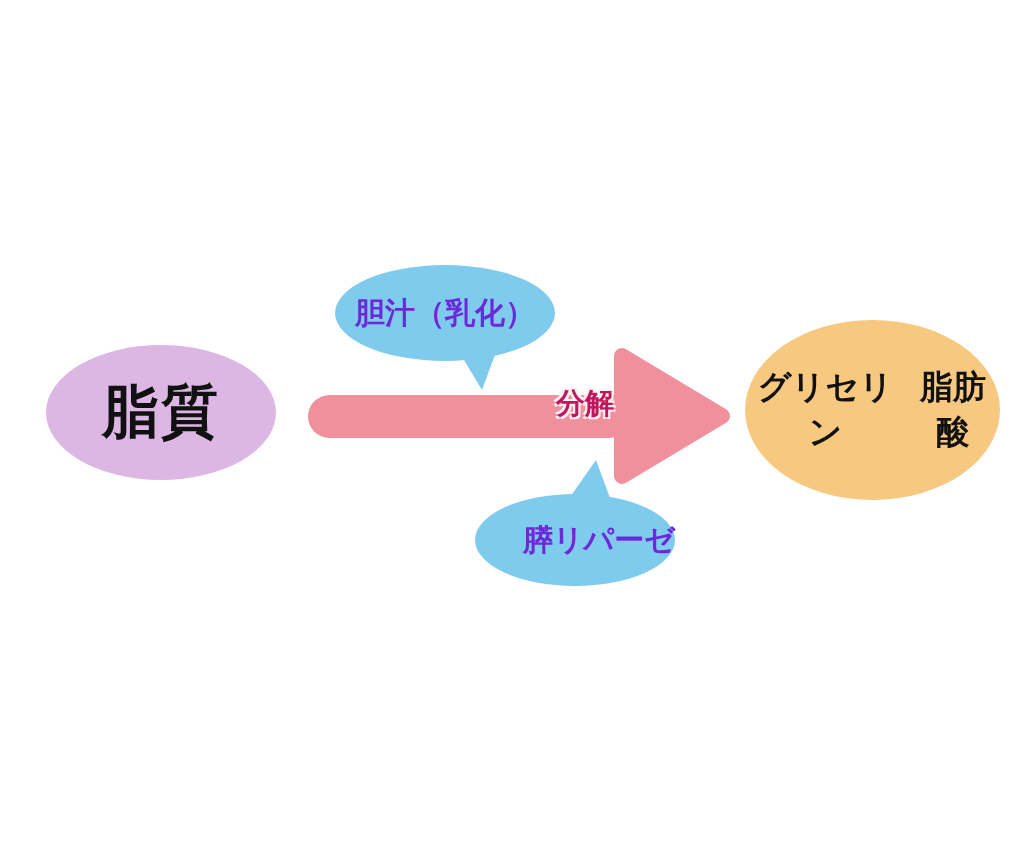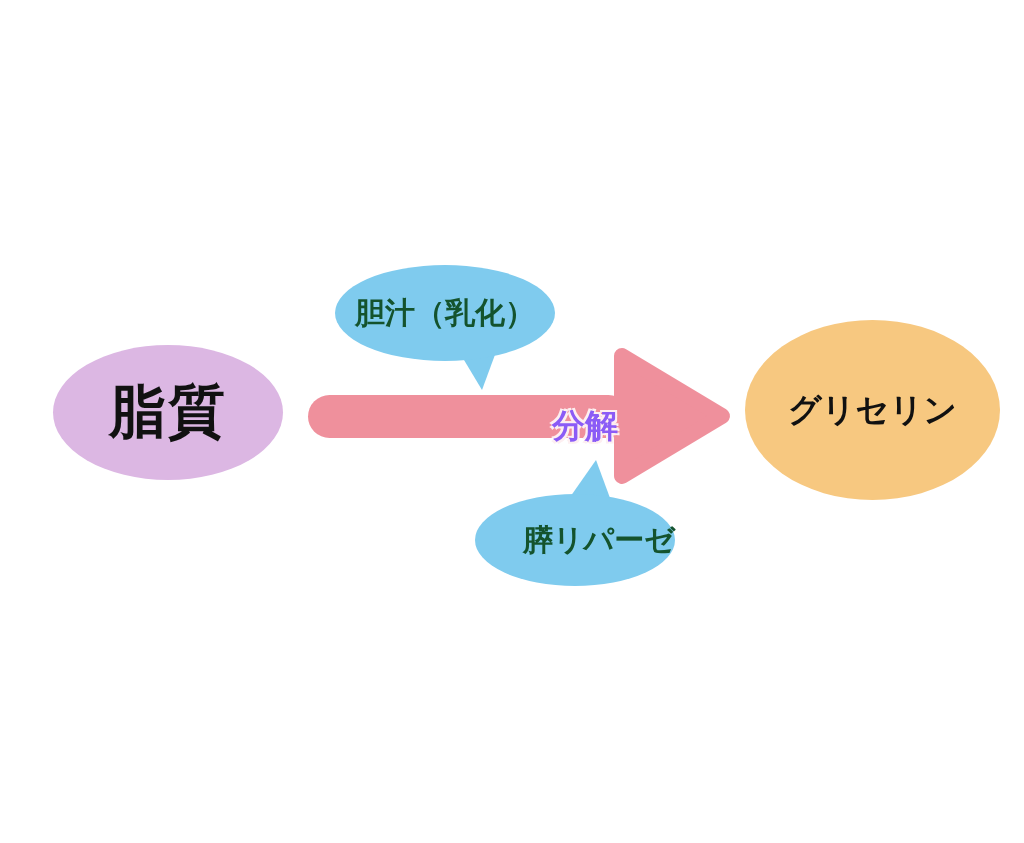--- a/index.html
+++ b/index.html
@@ -20,21 +20,21 @@
     position: absolute;
     display: flex;
     align-items: center;
     justify-content: center;
     text-align: center;
     border-radius: 50%;
     color: #111111;
     font-weight: bold;
   }
   .source-node {
-    left: 53px; top: 345px;
+    left: 46px; top: 345px;
     width: 230px; height: 135px;
     background: #dcb7e3;
     font-size: 57px;
     letter-spacing: 2px;
   }
   .product-node {
     left: 745px; top: 320px;
     width: 255px; height: 180px;
     background: #f7c880;
     font-size: 33px;
@@ -42,21 +42,21 @@
     flex-direction: row;
   }
   .bubble {
     position: absolute;
     display: flex;
     align-items: center;
     justify-content: center;
     text-align: center;
     border-radius: 50%;
     background: #7fcbee;
-    color: #14532d;
+    color: #6d28d9;
     font-weight: bold;
     font-size: 30px;
   }
   .bubble-top {
     left: 335px; top: 265px;
     width: 220px; height: 96px;
   }
   .bubble-bottom {
     left: 475px; top: 494px;
     width: 200px; height: 92px; justify-content: flex-end;
@@ -67,26 +67,26 @@
   }
   .tail-top  { left: 452px; top: 350px; width: 48px; height: 42px; }
   .tail-bottom { left: 566px; top: 458px; width: 48px; height: 42px; }
   .arrow-svg {
     position: absolute;
     left: 302px; top: 338px;
     width: 438px; height: 156px;
   }
   .arrow-label {
     position: absolute;
-    left: 535px; top: 404px;
+    left: 535px; top: 384px;
     width: 100px;
     text-align: center;
-    color: #8b5cf6;
+    color: #be185d;
     font-weight: bold;
-    font-size: 33px;
+    font-size: 29px;
     text-shadow: -2px -2px 0 #fdeff1, 2px -2px 0 #fdeff1, -2px 2px 0 #fdeff1, 2px 2px 0 #fdeff1;
   }
 </style>
 </head>
 <body>
 
 <div class="canvas">
 
   <div class="node source-node">
     <span>脂質</span>
@@ -108,15 +108,16 @@
 
   <svg class="tail-svg tail-bottom" viewBox="0 0 48 42" aria-hidden="true">
     <polygon points="2,42 44,40 30,2" fill="#7fcbee"></polygon>
   </svg>
   <div class="bubble bubble-bottom">
     <span>膵リパーゼ</span>
   </div>
 
   <div class="node product-node">
     <span>グリセリン</span>
+    <span>脂肪酸</span>
   </div>
 
 </div>
 
 </body></html>

